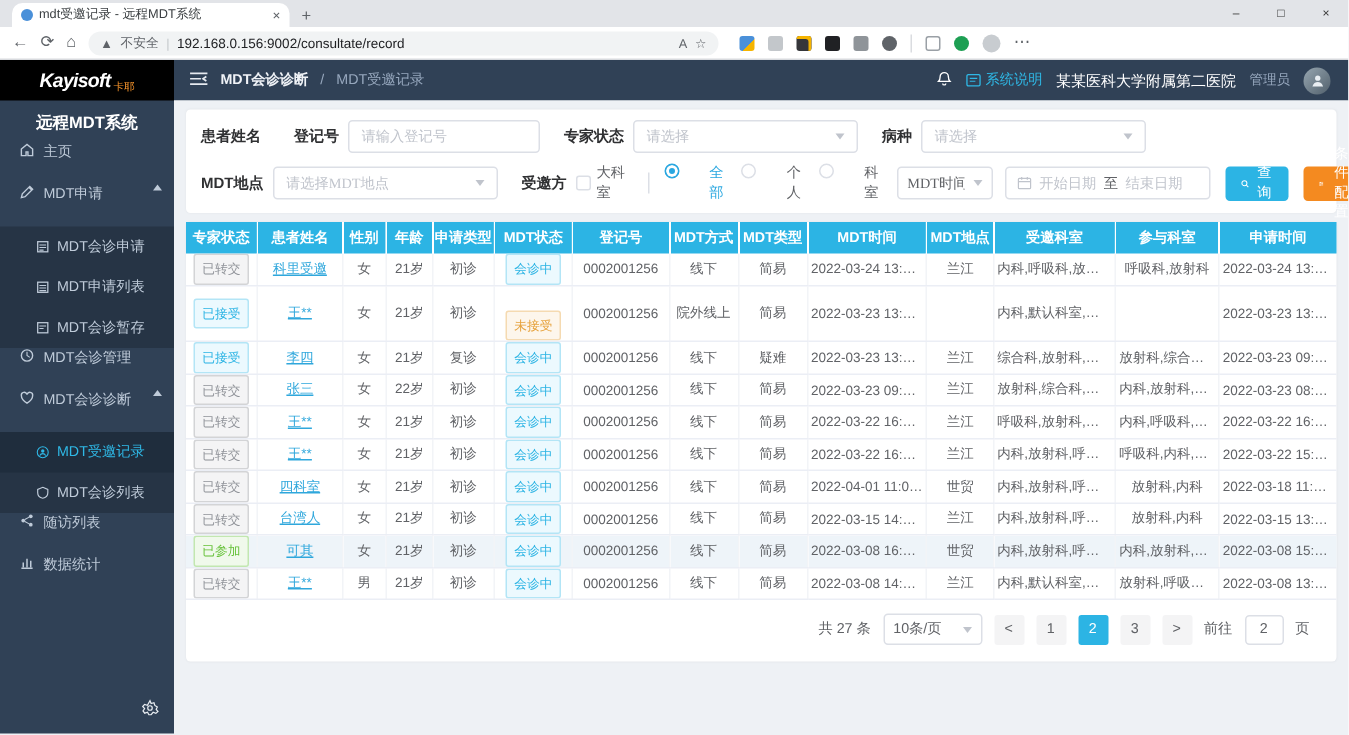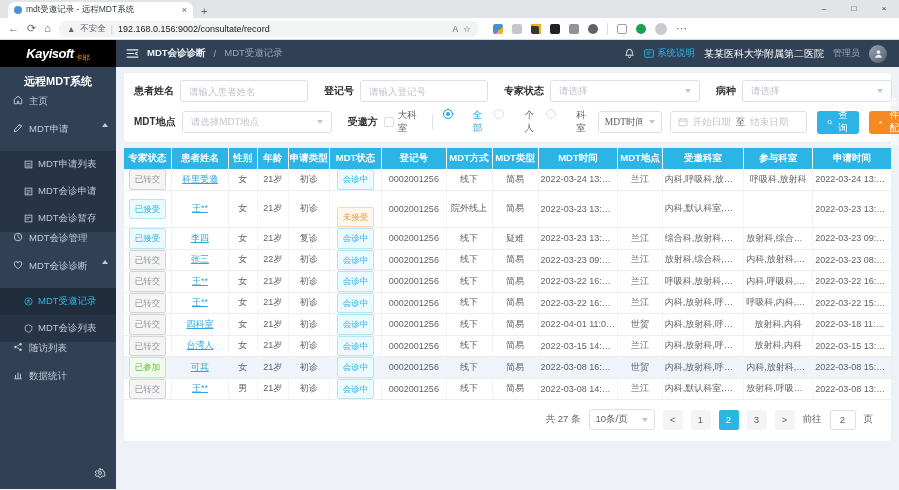--- a/index.html
+++ b/index.html
@@ -192,30 +192,30 @@
           <svg width="10" height="10" viewBox="0 0 16 16">
               <path d="M2 14l1-4 8-8 3 3-8 8zM10 3l3 3" fill="none" stroke="#bfcbd9" stroke-width="1.5"></path>
             </svg>
           <span>MDT申请</span>
           <span class="m-caret"></span>
         </div>
         <div class="submenu">
           <div class="s-item">
             <svg width="9" height="9" viewBox="0 0 16 16">
                 <rect x="2" y="2" width="12" height="12" fill="none" stroke="#bfcbd9" stroke-width="1.5"></rect>
-                <path d="M4 6h8M4 9h8M4 12h8" stroke="#bfcbd9" stroke-width="1.2"></path>
-              </svg>
-            <span>MDT申请列表</span>
+                <path d="M4 6h8M4 9h8M4 12h5" stroke="#bfcbd9" stroke-width="1.2"></path>
+              </svg>
+            <span>MDT会诊申请</span>
           </div>
           <div class="s-item">
             <svg width="9" height="9" viewBox="0 0 16 16">
                 <rect x="2" y="2" width="12" height="12" fill="none" stroke="#bfcbd9" stroke-width="1.5"></rect>
-                <path d="M4 6h8M4 9h8M4 12h5" stroke="#bfcbd9" stroke-width="1.2"></path>
-              </svg>
-            <span>MDT会诊申请</span>
+                <path d="M4 6h8M4 9h8M4 12h8" stroke="#bfcbd9" stroke-width="1.2"></path>
+              </svg>
+            <span>MDT申请列表</span>
           </div>
           <div class="s-item">
             <svg width="9" height="9" viewBox="0 0 16 16">
                 <rect x="2" y="2" width="12" height="12" fill="none" stroke="#bfcbd9" stroke-width="1.5"></rect>
                 <path d="M4 6h8M4 9h5" stroke="#bfcbd9" stroke-width="1.2"></path>
               </svg>
             <span>MDT会诊暂存</span>
           </div>
         </div>
         <div class="m-item">
@@ -306,21 +306,20 @@
           </span>
         </div>
       </header>
 
       <main class="content">
 
         <section class="filter-card">
           <div class="f-row">
             <div class="f-group">
               <span class="f-label">患者姓名</span>
-              <input class="inp" placeholder="请输入患者姓名" style="">
             </div>
             <div class="f-group">
               <span class="f-label">登记号</span>
               <input class="inp" placeholder="请输入登记号" style="">
             </div>
             <div class="f-group">
               <span class="f-label">专家状态</span>
               <div class="sel">
                 <span class="ph">请选择</span>
                 <span class="caret"></span>

